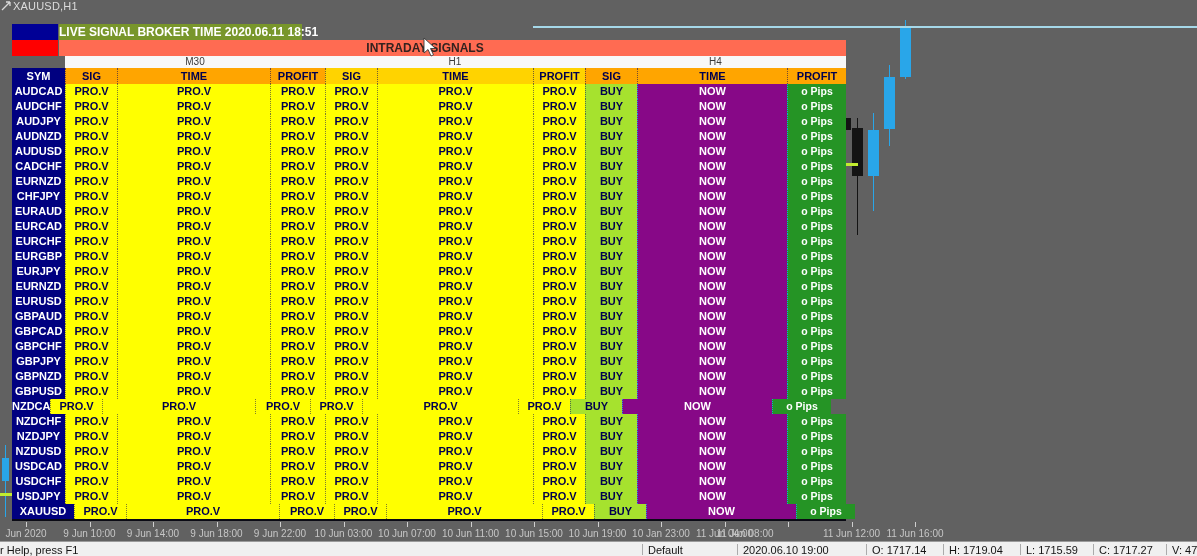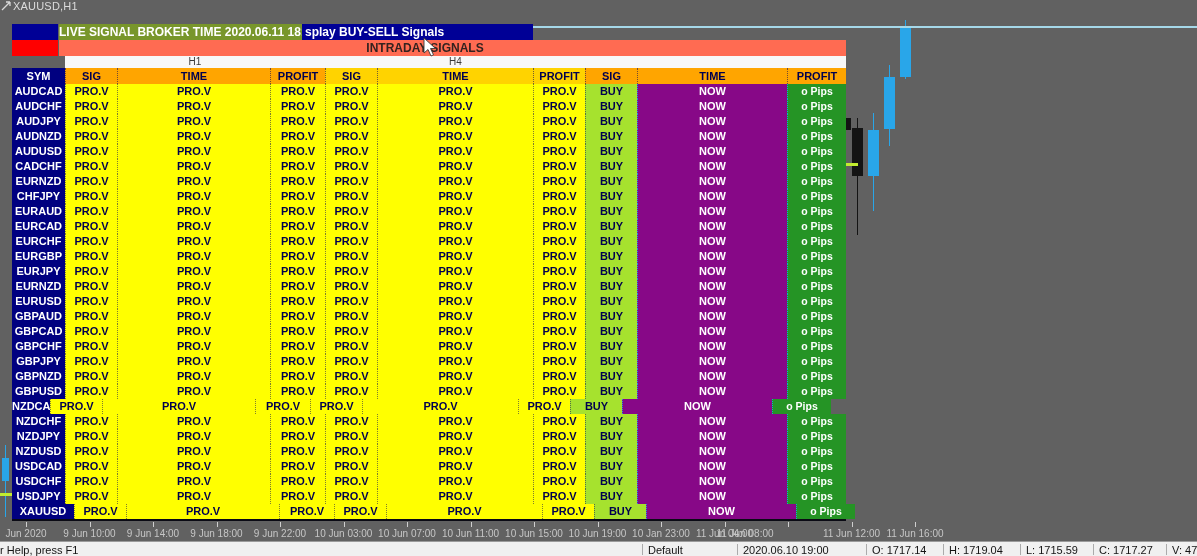--- a/index.html
+++ b/index.html
@@ -82,29 +82,27 @@
       <div class="body" style="left: 2px; top: 458px; width: 7px; height: 23px; background: rgb(41, 166, 233);"></div>
       <div class="dash" style="left: 0px; top: 493px; width: 12px;"></div>
       <div class="dash" style="left: 845px; top: 163px; width: 13px;"></div>
     </div>
   <div class="price-line"></div>
 
   <div class="chip navy"></div>
   <div class="livebar">
     <span>LIVE SIGNAL BROKER TIME 2020.06.11 18:51</span>
   </div>
-  <div class="dispbtn">
-    <span>splay BUY-SELL Signals</span>
-  </div>
   <div class="chip red"></div>
   <div class="banner">
     <span>INTRADAY SIGNALS</span>
   </div>
 
   <div class="groupbar" id="group-bar">
+      <span style="width: 260px;">M30</span>
       <span style="width: 260px;">H1</span>
       <span style="width: 261px;">H4</span>
     </div>
   <div class="headerrow" id="header-row">
       <div class="cell symh" style="width: 53px;">SYM</div>
       <div class="cell oh" style="width: 52px;">SIG</div>
       <div class="cell oh" style="width: 153px;">TIME</div>
       <div class="cell oh" style="width: 55px;">PROFIT</div>
       <div class="cell gh" style="width: 52px;">SIG</div>
       <div class="cell gh" style="width: 156px;">TIME</div>

